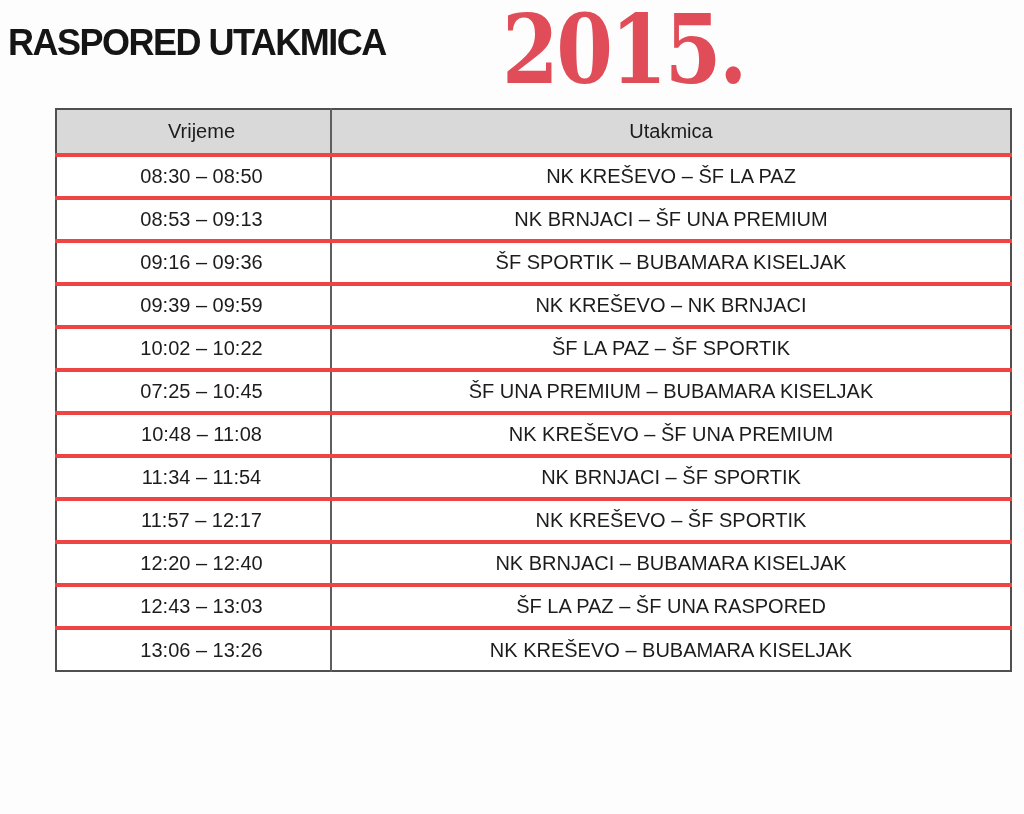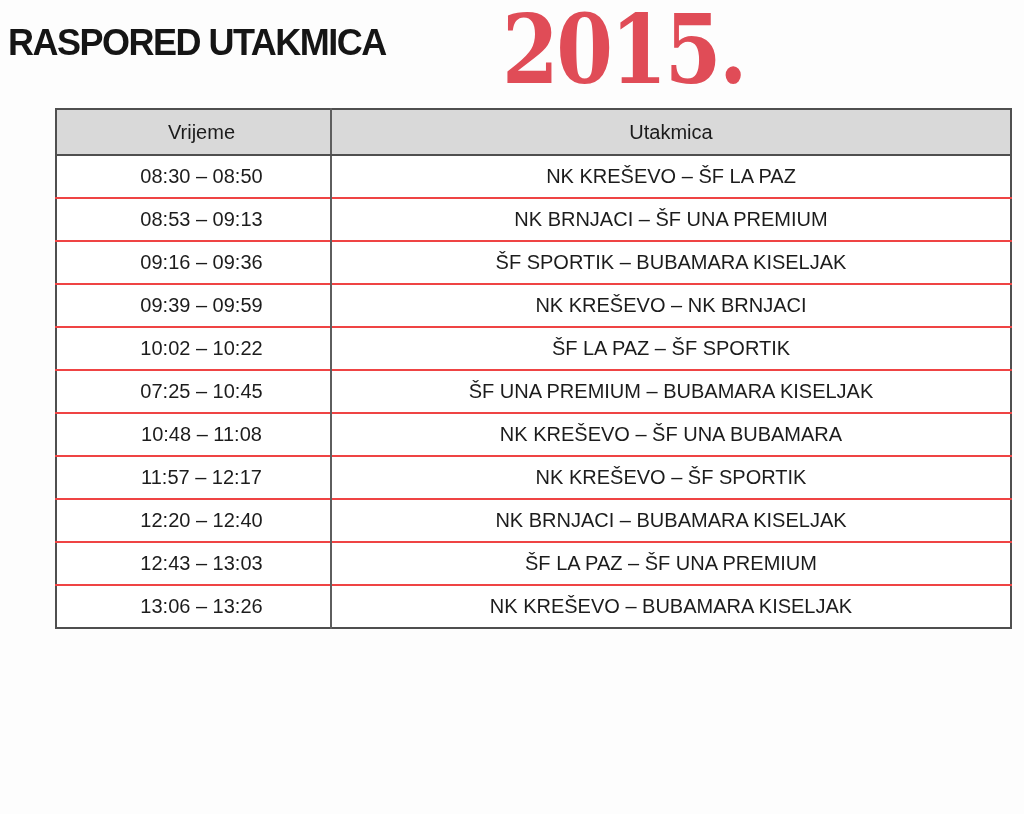--- a/index.html
+++ b/index.html
@@ -53,21 +53,21 @@
     white-space: nowrap;
     overflow: hidden;
   }
   th {
     height: 46px;
     background: #d9d9d9;
     font-weight: normal;
     border-bottom: 2px solid #4f4f4f;
   }
   td { height: 43px; background: #ffffff; }
-  tbody td { border-top: 2px solid #ef4444; }
+  tbody td { border-top: 4px solid #ef4444; }
   th.col-time, td.col-time { border-right: 2px solid #5e5e5e; }
 </style>
 </head>
 <body>
 
 <div class="page">
 
   <div class="page-title">RASPORED UTAKMICA</div>
 
   <div class="year-label">2015.</div>
@@ -105,38 +105,42 @@
     <td class="col-match">ŠF LA PAZ – ŠF SPORTIK</td>
   </tr>
 
   <tr>
     <td class="col-time">07:25 – 10:45</td>
     <td class="col-match">ŠF UNA PREMIUM – BUBAMARA KISELJAK</td>
   </tr>
 
   <tr>
     <td class="col-time">10:48 – 11:08</td>
-    <td class="col-match">NK KREŠEVO – ŠF UNA BUBAMARA</td>
+    <td class="col-match">NK KREŠEVO – ŠF UNA PREMIUM</td>
   </tr>
 
 
+  <tr>
+    <td class="col-time">11:34 – 11:54</td>
+    <td class="col-match">NK BRNJACI – ŠF SPORTIK</td>
+  </tr>
 
   <tr>
     <td class="col-time">11:57 – 12:17</td>
     <td class="col-match">NK KREŠEVO – ŠF SPORTIK</td>
   </tr>
 
   <tr>
     <td class="col-time">12:20 – 12:40</td>
     <td class="col-match">NK BRNJACI – BUBAMARA KISELJAK</td>
   </tr>
 
   <tr>
     <td class="col-time">12:43 – 13:03</td>
-    <td class="col-match">ŠF LA PAZ – ŠF UNA PREMIUM</td>
+    <td class="col-match">ŠF LA PAZ – ŠF UNA RASPORED</td>
   </tr>
 
   <tr>
     <td class="col-time">13:06 – 13:26</td>
     <td class="col-match">NK KREŠEVO – BUBAMARA KISELJAK</td>
   </tr>
 
 
 </tbody>
   </table>

